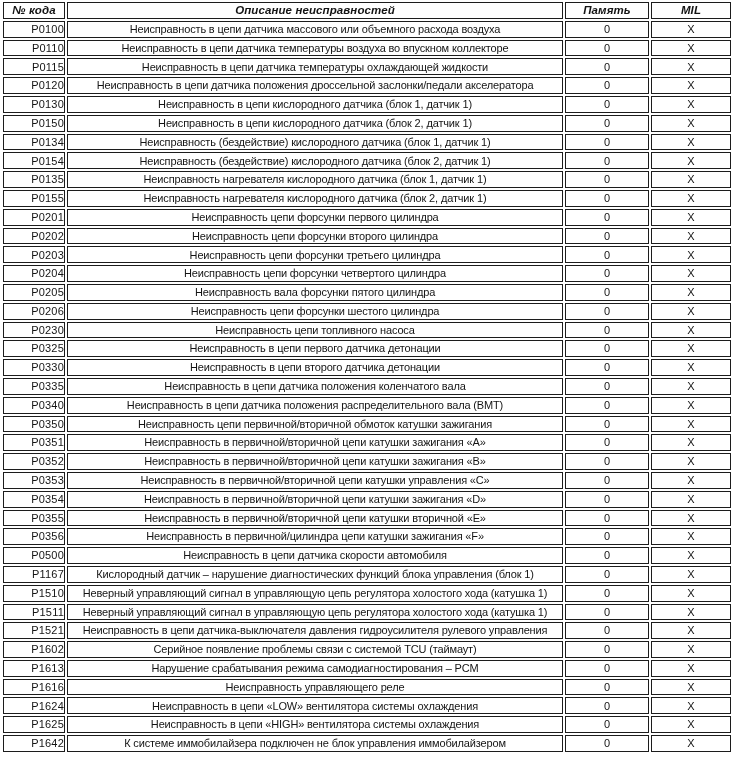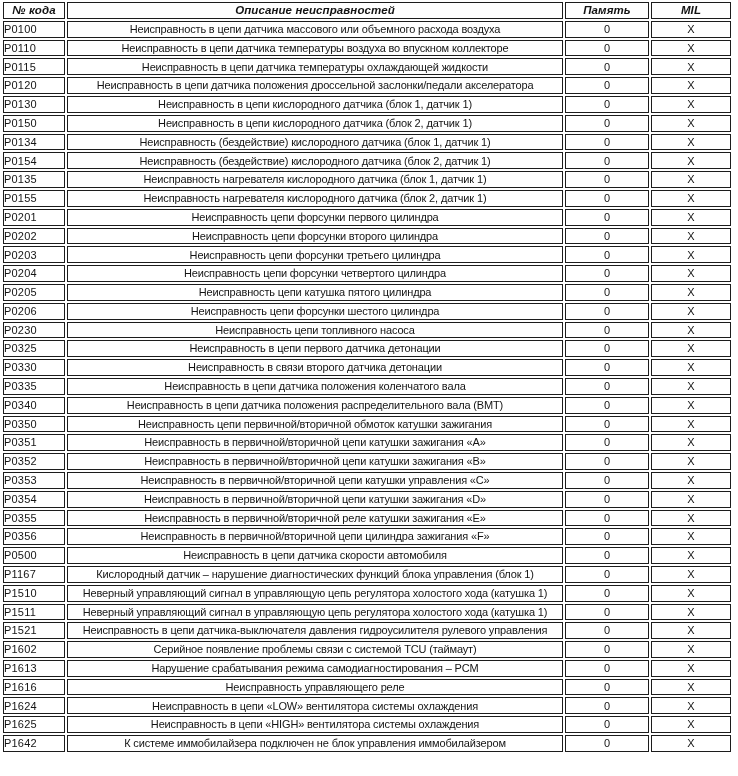--- a/index.html
+++ b/index.html
@@ -38,21 +38,21 @@
     font-style: italic;
     font-weight: bold;
     font-size: 11.5px;
     text-align: center;
     letter-spacing: 0.1px;
   }
   col.c-code { width: 62px; }
   col.c-desc { width: 496px; }
   col.c-mem  { width: 84px; }
   col.c-mil  { width: 80px; }
-  td.code-cell { text-align: left; letter-spacing: 0.2px; }
+  td.code-cell { text-align: right; letter-spacing: 0.2px; }
   td.description-cell { text-align: center; padding: 0 4px 0 9px; letter-spacing: -0.15px; }
   td.memory-cell, td.mil-cell { text-align: center; }
 </style>
 </head>
 <body>
 
 <div class="page">
   <table class="dtc">
     <colgroup>
       <col class="c-code">
@@ -148,21 +148,21 @@
           <td class="mil-cell">X</td>
         </tr>
         <tr>
           <td class="code-cell">P0204</td>
           <td class="description-cell">Неисправность цепи форсунки четвертого цилиндра</td>
           <td class="memory-cell">0</td>
           <td class="mil-cell">X</td>
         </tr>
         <tr>
           <td class="code-cell">P0205</td>
-          <td class="description-cell">Неисправность цепи катушка пятого цилиндра</td>
+          <td class="description-cell">Неисправность вала форсунки пятого цилиндра</td>
           <td class="memory-cell">0</td>
           <td class="mil-cell">X</td>
         </tr>
         <tr>
           <td class="code-cell">P0206</td>
           <td class="description-cell">Неисправность цепи форсунки шестого цилиндра</td>
           <td class="memory-cell">0</td>
           <td class="mil-cell">X</td>
         </tr>
         <tr>
@@ -172,21 +172,21 @@
           <td class="mil-cell">X</td>
         </tr>
         <tr>
           <td class="code-cell">P0325</td>
           <td class="description-cell">Неисправность в цепи первого датчика детонации</td>
           <td class="memory-cell">0</td>
           <td class="mil-cell">X</td>
         </tr>
         <tr>
           <td class="code-cell">P0330</td>
-          <td class="description-cell">Неисправность в связи второго датчика детонации</td>
+          <td class="description-cell">Неисправность в цепи второго датчика детонации</td>
           <td class="memory-cell">0</td>
           <td class="mil-cell">X</td>
         </tr>
         <tr>
           <td class="code-cell">P0335</td>
           <td class="description-cell">Неисправность в цепи датчика положения коленчатого вала</td>
           <td class="memory-cell">0</td>
           <td class="mil-cell">X</td>
         </tr>
         <tr>
@@ -220,27 +220,27 @@
           <td class="mil-cell">X</td>
         </tr>
         <tr>
           <td class="code-cell">P0354</td>
           <td class="description-cell">Неисправность в первичной/вторичной цепи катушки зажигания «D»</td>
           <td class="memory-cell">0</td>
           <td class="mil-cell">X</td>
         </tr>
         <tr>
           <td class="code-cell">P0355</td>
-          <td class="description-cell">Неисправность в первичной/вторичной реле катушки зажигания «Е»</td>
+          <td class="description-cell">Неисправность в первичной/вторичной цепи катушки вторичной «Е»</td>
           <td class="memory-cell">0</td>
           <td class="mil-cell">X</td>
         </tr>
         <tr>
           <td class="code-cell">P0356</td>
-          <td class="description-cell">Неисправность в первичной/вторичной цепи цилиндра зажигания «F»</td>
+          <td class="description-cell">Неисправность в первичной/цилиндра цепи катушки зажигания «F»</td>
           <td class="memory-cell">0</td>
           <td class="mil-cell">X</td>
         </tr>
         <tr>
           <td class="code-cell">P0500</td>
           <td class="description-cell">Неисправность в цепи датчика скорости автомобиля</td>
           <td class="memory-cell">0</td>
           <td class="mil-cell">X</td>
         </tr>
         <tr>

